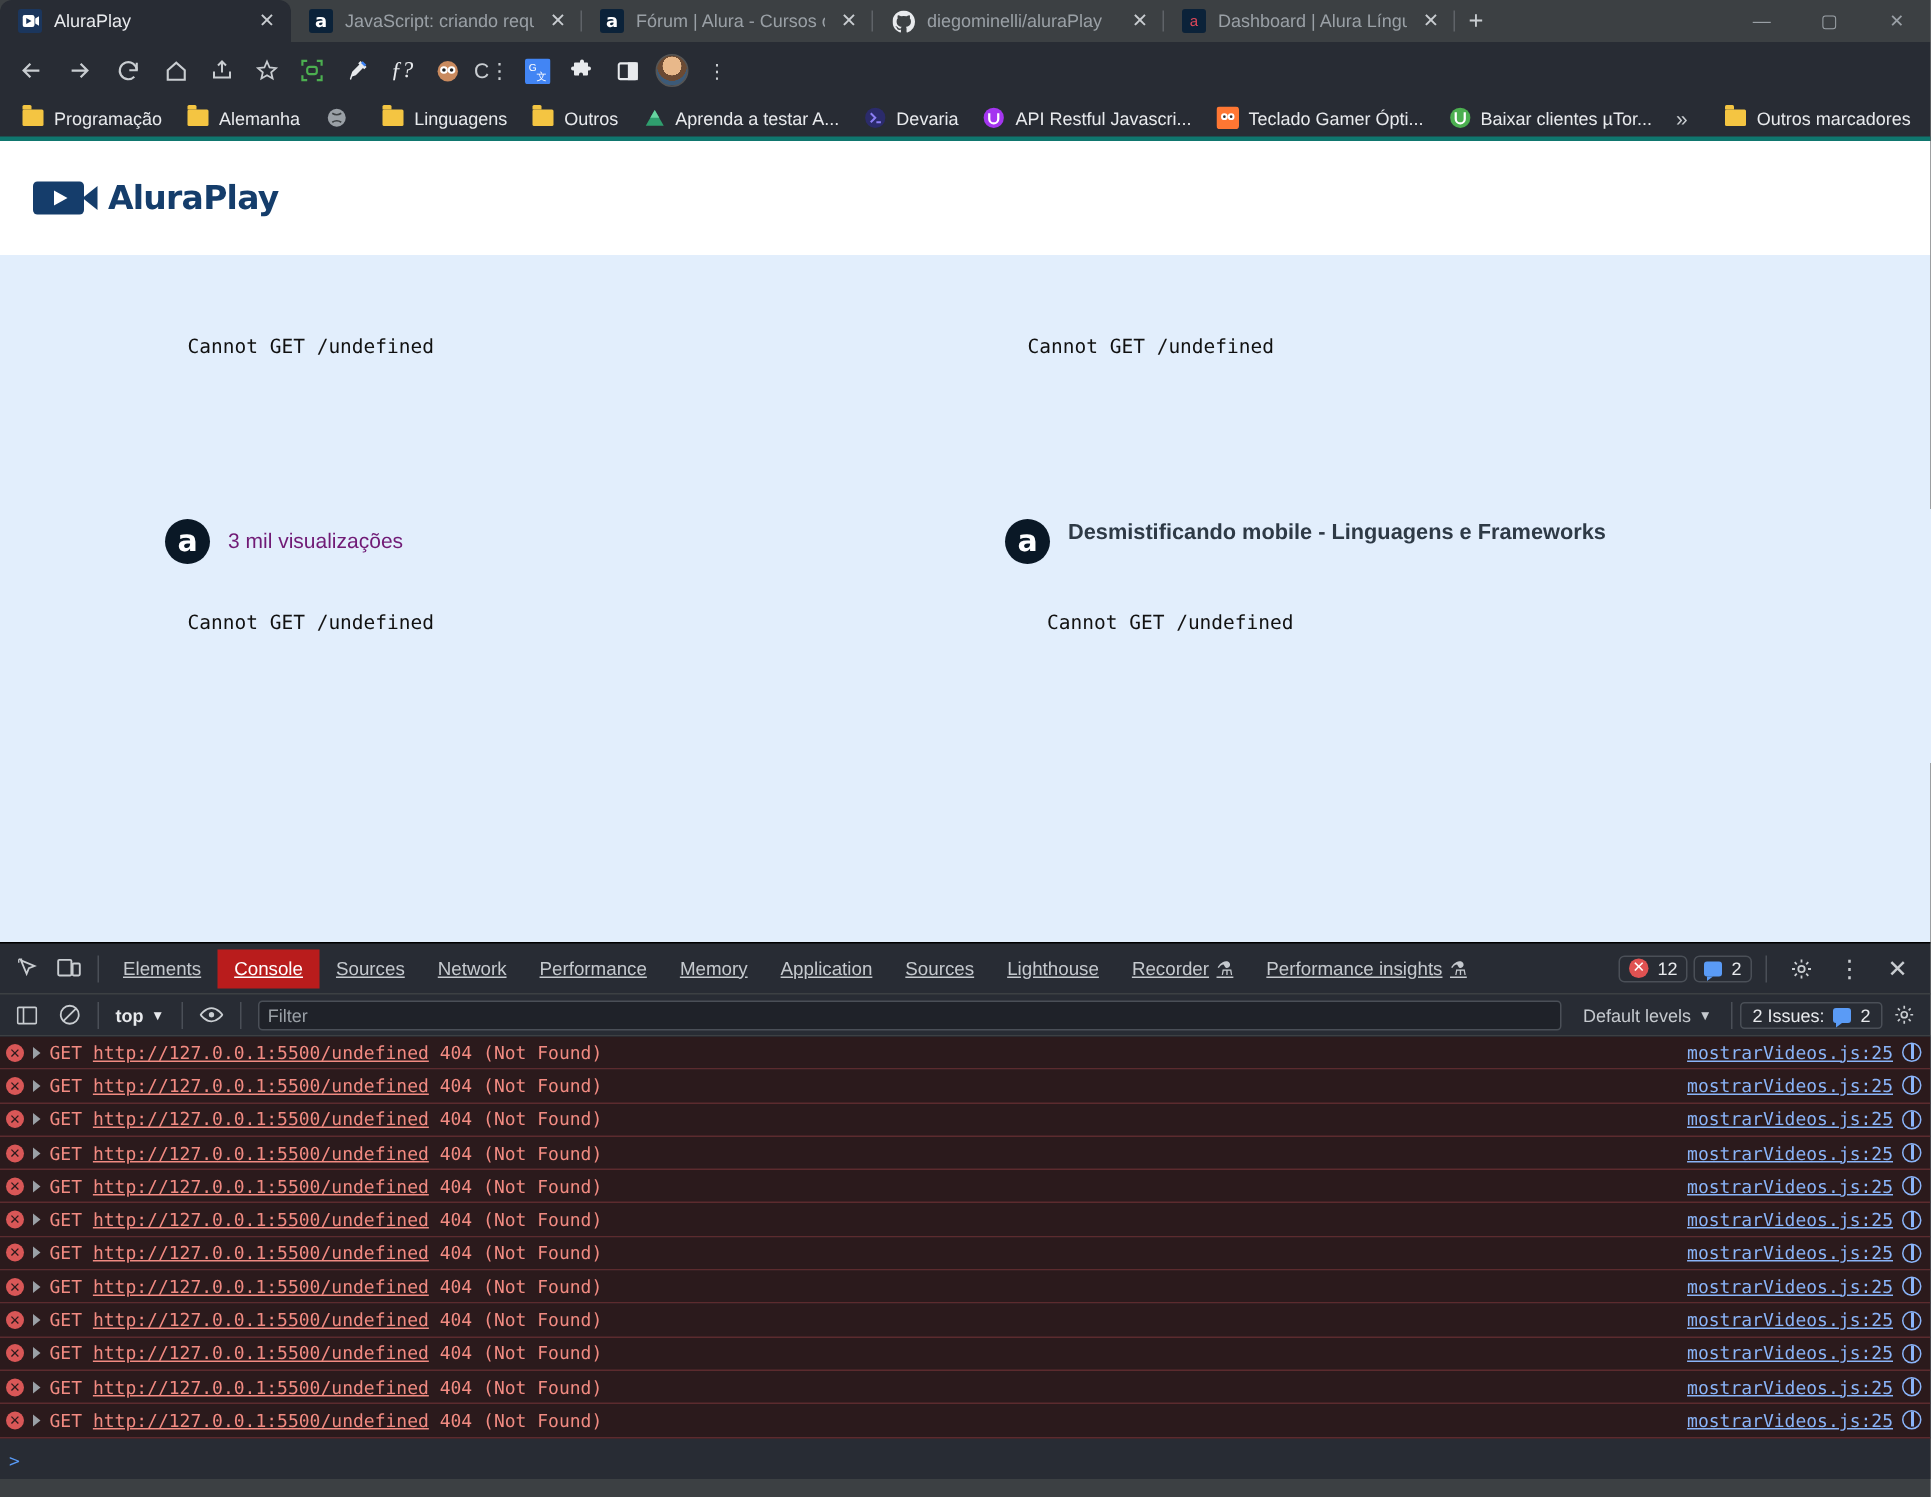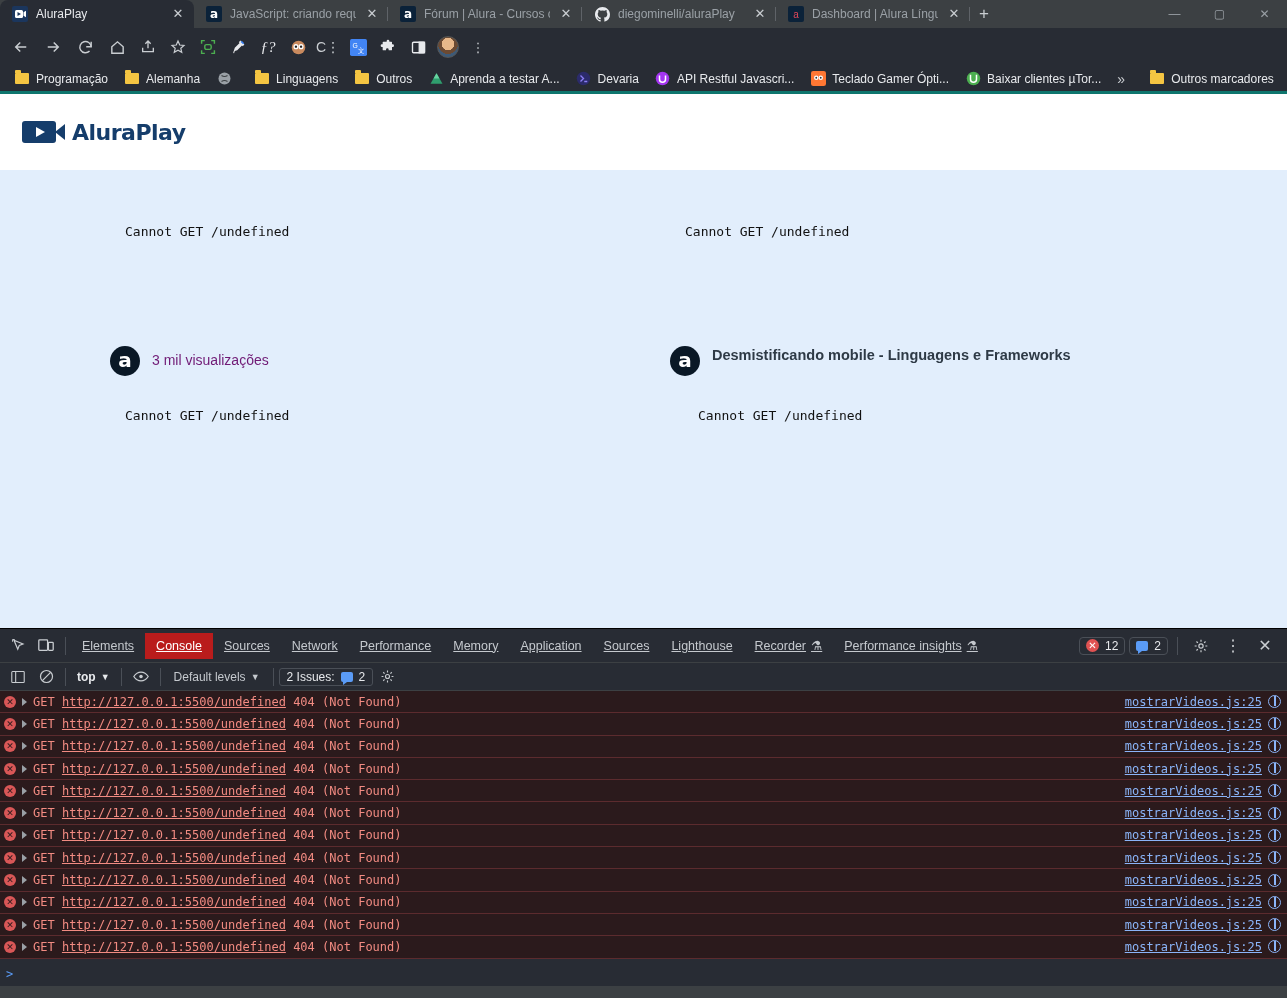--- a/index.html
+++ b/index.html
@@ -673,20 +673,21 @@
         <span style="font-size:9px;">▼</span>
       </div>
       <div class="dt-sep"></div>
       <div class="dt-iconbtn">
         <svg width="16" height="13" viewBox="0 0 20 14" fill="none" stroke="#c9cdd1" stroke-width="1.5">
             <path d="M1 7s3.5-5.5 9-5.5S19 7 19 7s-3.5 5.5-9 5.5S1 7 1 7z"></path>
             <circle cx="10" cy="7" r="2.2" fill="#c9cdd1" stroke="none"></circle>
           </svg>
       </div>
       <div class="dt-sep"></div>
+      <input class="filter-input" type="text" placeholder="Filter" style="">
       <div class="levels">
         <span>Default levels</span>
         <span style="font-size:9px;">▼</span>
       </div>
       <div class="dt-sep"></div>
       <div class="issues-btn">
         <span>2 Issues:</span>
         <span class="msg-ico"></span>
         <span>2</span>
       </div>

